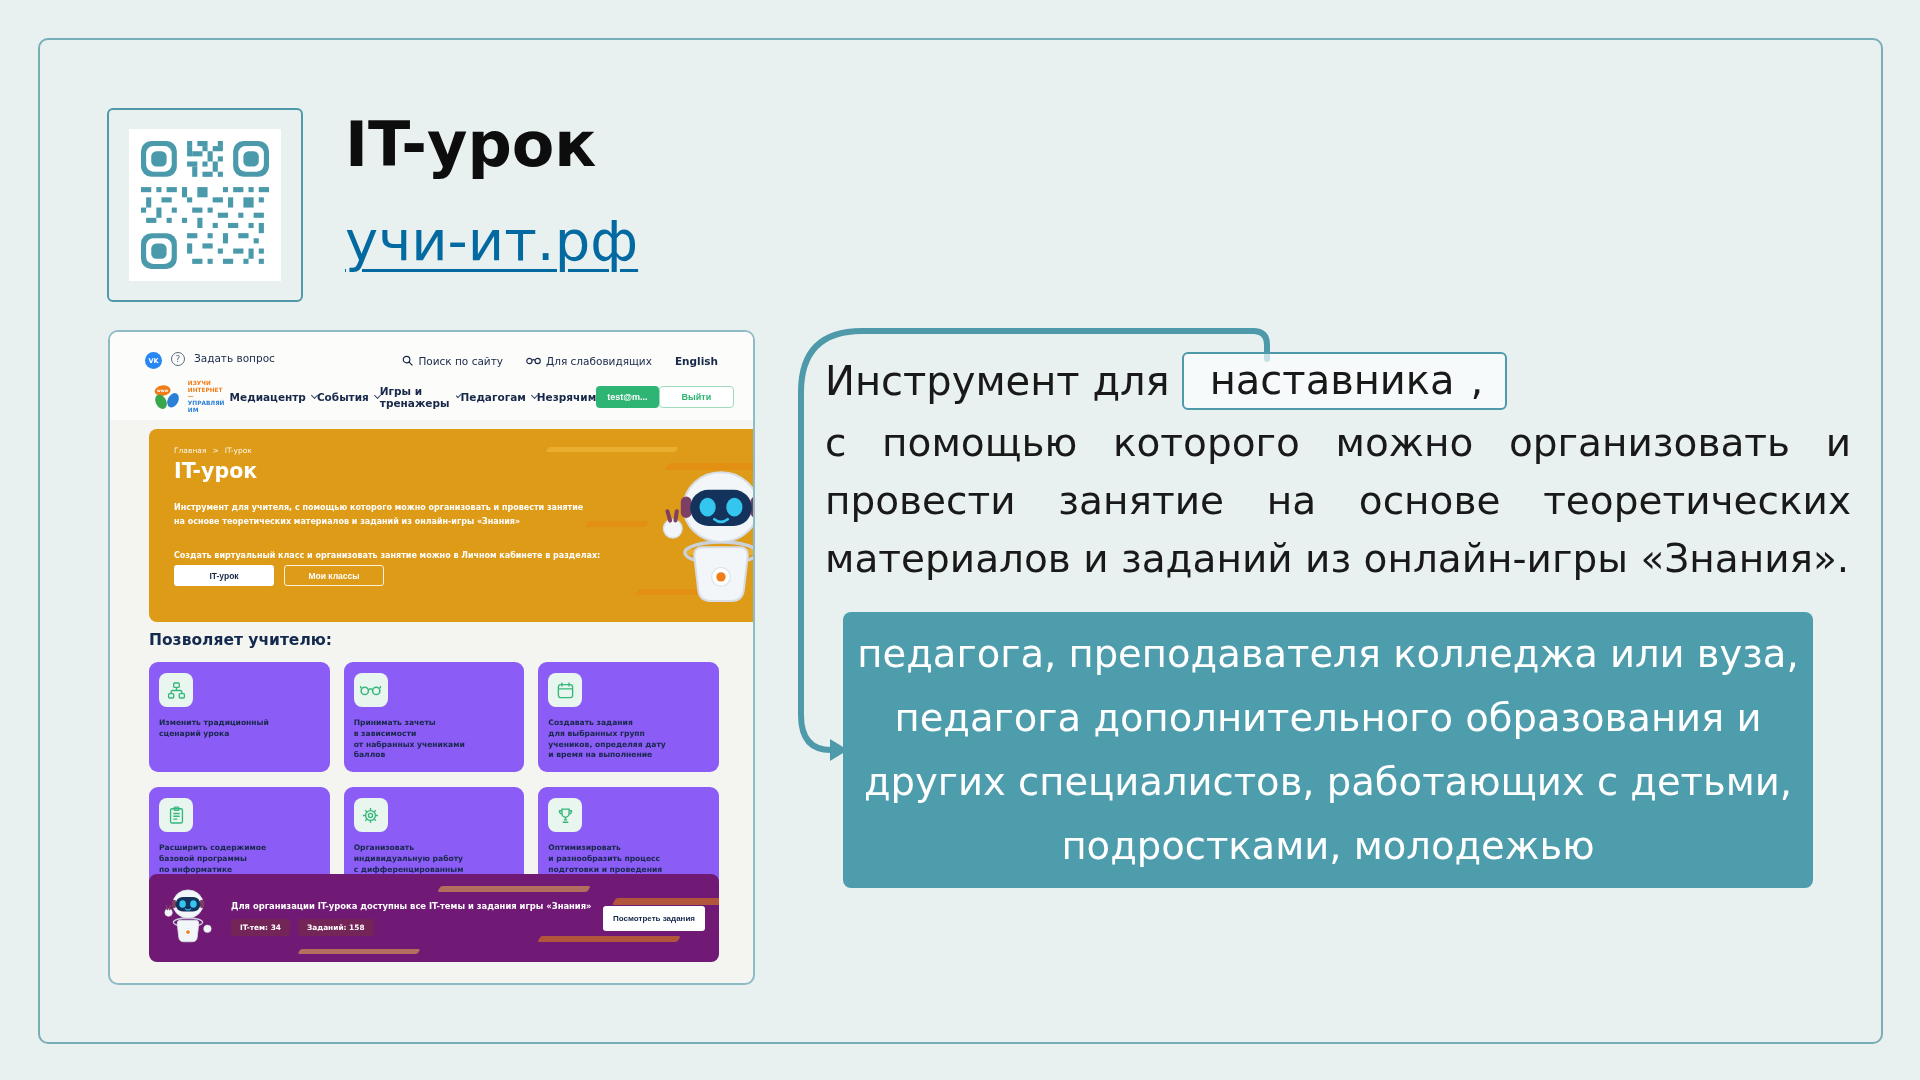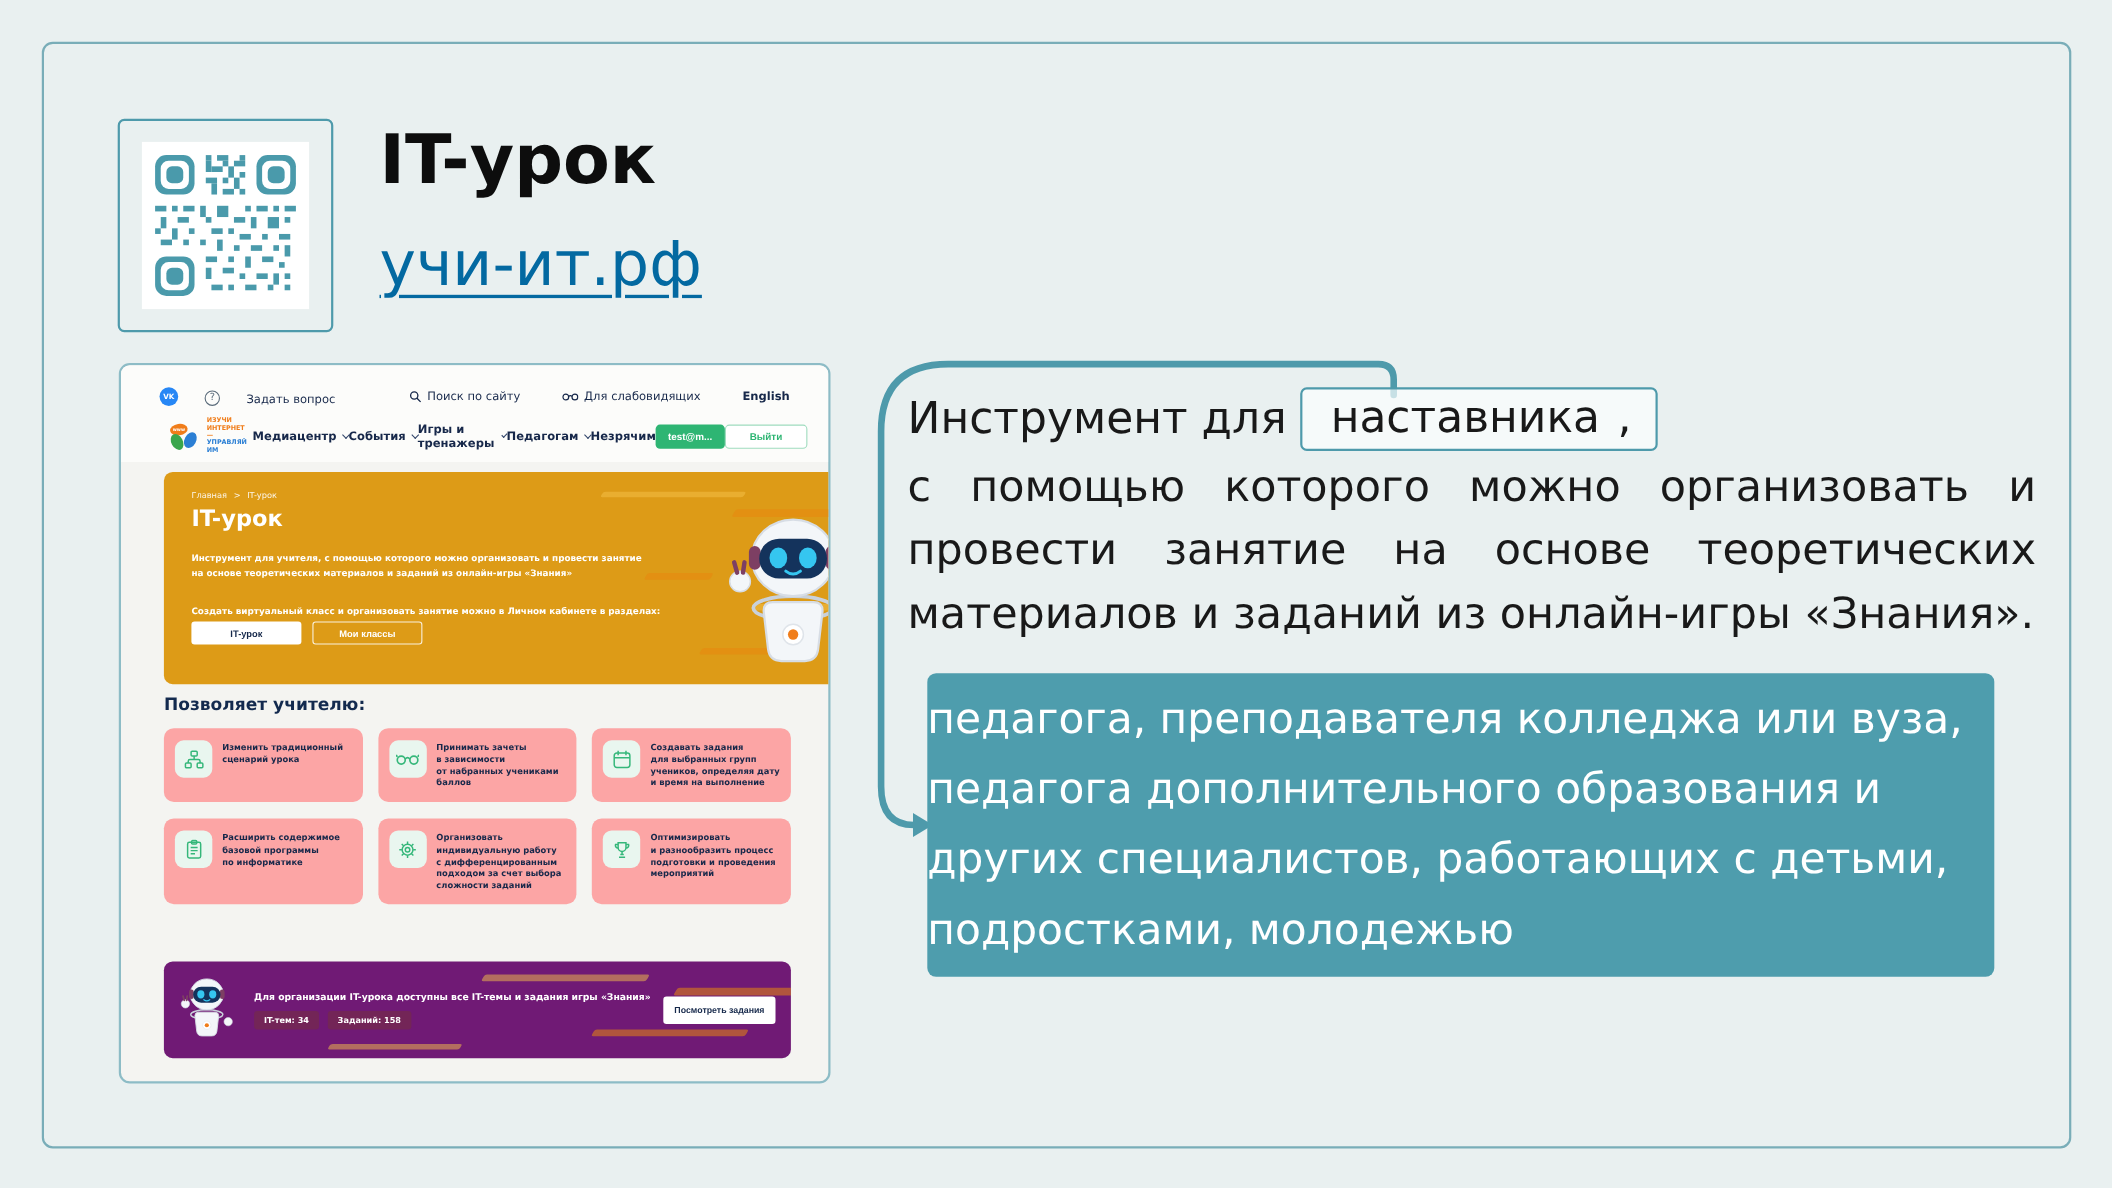--- a/index.html
+++ b/index.html
@@ -18,21 +18,21 @@
 
   .main-title { position:absolute; left:345px; top:108px; font-size:62px; font-weight:700; color:#0d0d0d; }
   .main-link { position:absolute; left:345px; top:208px; font-size:56px; color:#0369a1;
     text-decoration:underline; text-decoration-thickness:3px; text-underline-offset:9px; cursor:pointer; }
 
   
   .site { position:absolute; left:108px; top:330px; width:647px; height:655px;
     background:#f4f4f1; border:2px solid #8dbcc6; border-radius:10px; overflow:hidden; }
   .site-head { position:absolute; left:0; top:0; width:100%; height:88px; background:#fcfcfa; }
   .topbar { position:absolute; left:35px; right:35px; top:20px; display:flex; justify-content:space-between; align-items:center; }
-  .tb-group { display:flex; align-items:flex-end; gap:24px; }
+  .tb-group { display:flex; align-items:flex-start; gap:9px; }
   .tb-item { display:flex; align-items:center; gap:5px; margin-left:14px; }
   .tb-txt { font-size:10.5px; color:#17284a; }
   .vk { width:17px; height:17px; border-radius:50%; background:#2787f5; color:#fff; font-size:6.5px; font-weight:700;
     display:flex; align-items:center; justify-content:center; }
   .qmark { width:14px; height:14px; border-radius:50%; border:1.3px solid #5a6b7a; color:#5a6b7a; font-size:9px;
     display:flex; align-items:center; justify-content:center; }
 
   .navbar { position:absolute; left:43px; right:35px; top:48px; display:flex; justify-content:space-between; align-items:center; }
   .logo-wrap { display:flex; align-items:center; gap:6px; }
   .logo-txt { line-height:1.15; font-weight:700; font-size:5.8px; }
@@ -54,21 +54,21 @@
   .hbtn1 { width:100px; height:21px; background:#fff; color:#16294b; font-size:8.5px; font-weight:700;
     border:none; border-radius:3px; cursor:pointer; }
   .hbtn2 { width:100px; height:21px; background:transparent; color:#fff; font-size:8.5px; font-weight:700;
     border:1.2px solid rgba(255,255,255,.85); border-radius:3px; cursor:pointer; }
   .stripe { position:absolute; background:#e8860f; opacity:.55; transform:skewX(-30deg); border-radius:2px; }
   .stripe.lt { background:#f6c24a; opacity:.5; }
 
   .features-h { position:absolute; left:39px; top:299px; font-size:15.5px; font-weight:800; color:#132a4e; }
   .cards { position:absolute; left:39px; top:330px; width:570px; display:grid;
     grid-template-columns:repeat(3,1fr); gap:15px 14px; }
-  .card { background:#fca5a5; border-radius:9px; padding:11px 10px; display:flex; gap:9px; align-items:flex-start; }
+  .card { background:#8b5cf6; border-radius:9px; padding:11px 10px; display:flex; gap:9px; align-items:flex-start;flex-direction:column; }
   .cicon { width:34px; height:34px; background:#e9f6ef; border-radius:8px; flex:none;
     display:flex; align-items:center; justify-content:center; }
   .ctext { font-size:7.6px; font-weight:600; color:#17284a; line-height:1.42; white-space:pre-line; padding-top:2px; }
 
   .bottom-banner { position:absolute; left:39px; top:542px; width:570px; height:88px; background:#701a75;
     border-radius:8px; overflow:hidden; display:flex; align-items:center; }
   .bb-text { margin-left:16px; position:relative; z-index:2; }
   .bb-title { font-size:8.4px; font-weight:700; color:#fff; }
   .bb-chips { display:flex; gap:8px; margin-top:8px; }
   .chip { background:rgba(125,72,0,.25); color:#fff; font-size:7.4px; font-weight:600; padding:4px 9px; border-radius:3px; }
@@ -80,21 +80,21 @@
   .line1 { position:absolute; left:825px; top:352px; display:flex; align-items:center; gap:12px;
     font-size:40px; color:#191919; }
   .hl-box { border:2.5px solid #4e9aab; border-radius:6px; background:rgba(251,253,253,.7);
     padding:3px 22px 5px 26px; display:inline-flex; align-items:baseline; }
   .hl-comma { margin-left:16px; }
   .body-par { position:absolute; left:825px; top:414px; width:1026px; font-size:39px; color:#191919; }
   .jline { line-height:58px; text-align:justify; text-align-last:justify; }
   .jline:last-child { text-align-last:left; }
 
   .callout { position:absolute; left:843px; top:612px; width:970px; height:276px; background:#4e9dad;
-    border-radius:8px; color:#fff; font-size:38.5px; line-height:64px; padding-top:10px; }
+    border-radius:8px; color:#fff; font-size:38.5px; line-height:64px; text-align:center; padding-top:10px; }
 </style>
 </head>
 <body>
 
 <svg width="0" height="0" style="position:absolute">
   <symbol id="robot" viewBox="0 0 100 112">
     <ellipse cx="50" cy="64" rx="27" ry="8" fill="none" stroke="#c9d1da" stroke-width="2.5"></ellipse>
     <path d="M30 66 q0 -6 6 -6 h28 q6 0 6 6 l-3 26 q-1 8 -9 8 h-16 q-8 0 -9 -8 z" fill="#f3f6f9" stroke="#d7dde5" stroke-width="1.5"></path>
     <circle cx="50" cy="82" r="7" fill="#fff" stroke="#dfe4ea"></circle>
     <circle cx="50" cy="82" r="3.5" fill="#f07d1a"></circle>

